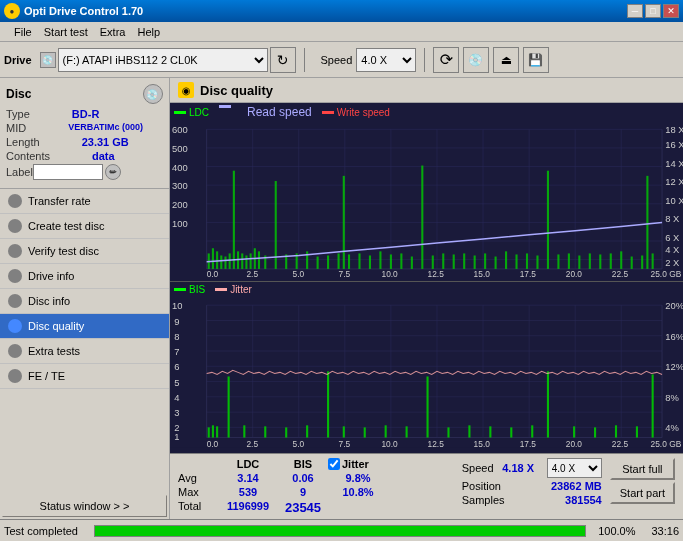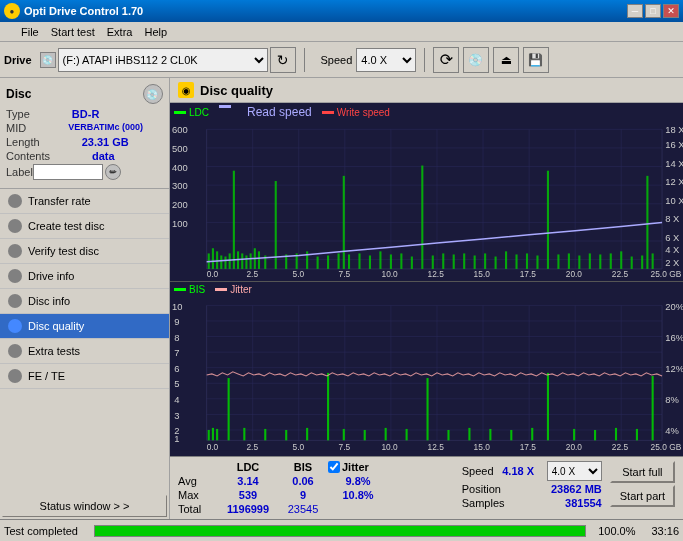--- a/index.html
+++ b/index.html
@@ -7,21 +7,21 @@
     
     
     .title-bar { background: linear-gradient(to bottom, #0078d7, #0050a0); color: white; height: 22px; display: flex; align-items: center; padding: 0 4px; justify-content: space-between; }
     .title-bar-left { display: flex; align-items: center; gap: 4px; font-size: 11px; font-weight: bold; }
     .title-bar-icon { width: 16px; height: 16px; background: #ffcc00; border-radius: 50%; display: flex; align-items: center; justify-content: center; font-size: 8px; color: #333; }
     .title-bar-buttons { display: flex; gap: 2px; }
     .title-btn { width: 16px; height: 14px; background: #d4d0c8; border: 1px solid #808080; display: flex; align-items: center; justify-content: center; font-size: 9px; cursor: pointer; }
     .title-btn.close { background: #c75050; color: white; }
     
     
-    .menu-bar { background: #d4d0c8; height: 20px; display: flex; align-items: center; padding: 0 15px; border-bottom: 1px solid #a0a0a0; }
+    .menu-bar { background: #d4d0c8; height: 20px; display: flex; align-items: center; padding: 0 8px; border-bottom: 1px solid #a0a0a0; }
     .menu-item { padding: 2px 6px; cursor: pointer; font-size: 11px; }
     
     
     .toolbar { background: #d4d0c8; height: 36px; display: flex; align-items: center; padding: 2px 4px; gap: 4px; border-bottom: 1px solid #a0a0a0; }
     .toolbar-label { font-size: 11px; font-weight: bold; margin-right: 4px; }
     .toolbar-btn { width: 26px; height: 26px; background: #d4d0c8; border: 1px solid #808080; display: flex; align-items: center; justify-content: center; cursor: pointer; font-size: 14px; }
     .speed-label { font-size: 11px; margin-left: 8px; }
     .toolbar-sep { width: 1px; height: 24px; background: #808080; margin: 0 4px; }
     
     
@@ -450,21 +450,21 @@
           <div style="display:flex;gap:0;margin-bottom:2px;">
             <div style="width:40px;font-size:11px;">Max</div>
             <div style="width:60px;text-align:center;font-size:11px;color:#0000cc;font-weight:bold;">539</div>
             <div style="width:50px;text-align:center;font-size:11px;color:#0000cc;font-weight:bold;">9</div>
             <div style="width:60px;text-align:center;font-size:11px;color:#0000cc;font-weight:bold;">10.8%</div>
           </div>
 
           <div style="display:flex;gap:0;">
             <div style="width:40px;font-size:11px;">Total</div>
             <div style="width:60px;text-align:center;font-size:11px;color:#0000cc;font-weight:bold;">1196999</div>
-            <div style="width:50px;text-align:center;font-size:11px;color:#0000cc;font-weight:normal;">23545</div>
+            <div style="width:50px;text-align:center;font-size:13px;color:#0000cc;font-weight:bold;">23545</div>
           </div>
         </div>
 
         <div style="display:flex;flex-direction:column;gap:2px;min-width:140px;">
           <div style="display:flex;justify-content:space-between;align-items:center;">
             <span style="font-size:11px;">Speed</span>
             <span style="font-size:11px;color:#0000cc;font-weight:bold;margin-right:4px;">4.18 X</span>
             <select style="width:55px;height:20px;font-size:10px;border:1px solid #808080;">
               <option>4.0 X</option>
             </select>

